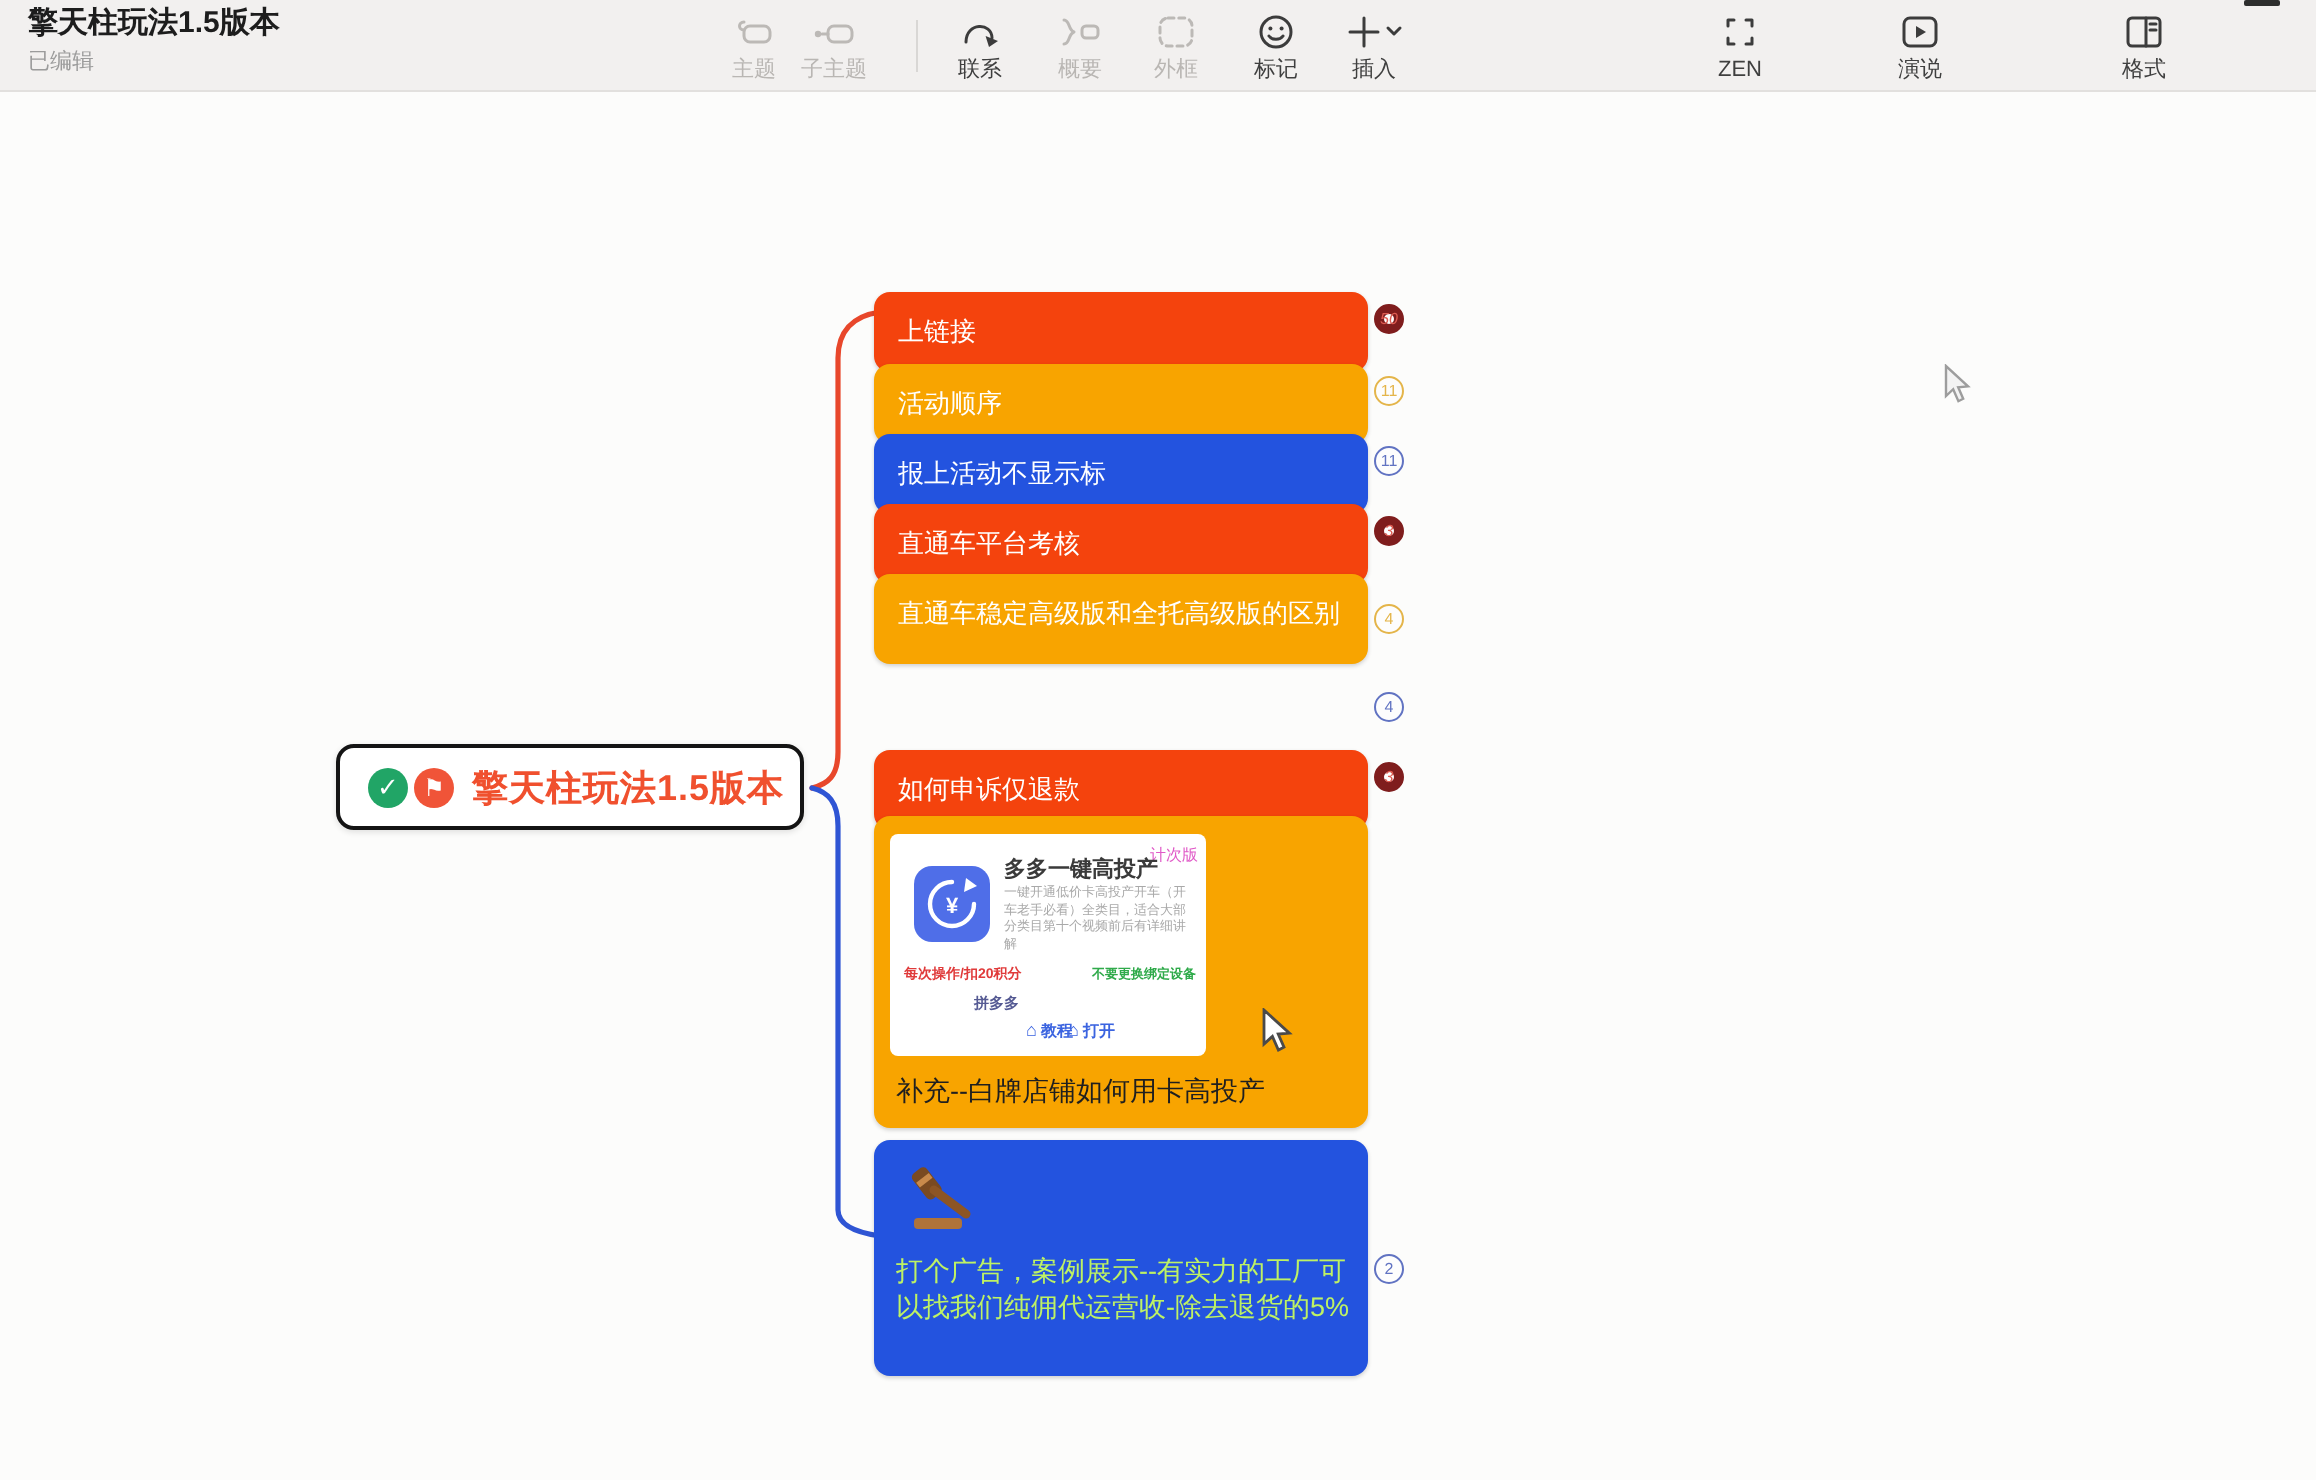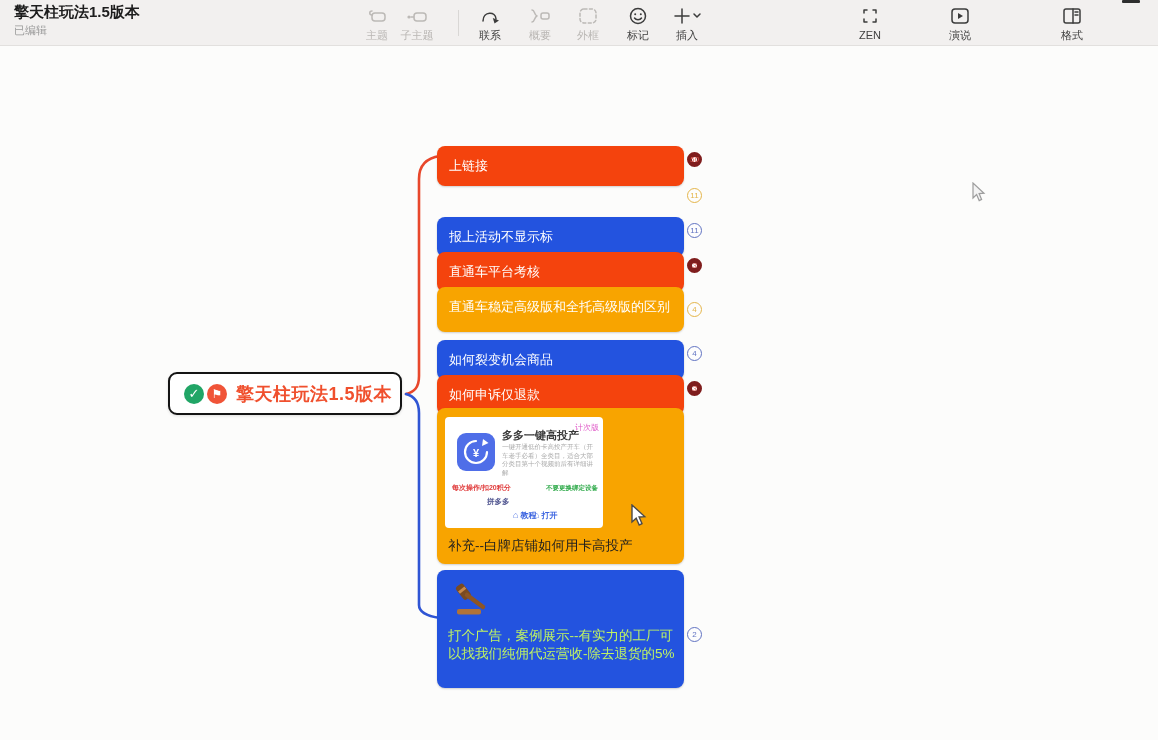--- a/index.html
+++ b/index.html
@@ -200,24 +200,24 @@
     <path d="M406,348 C414,350 419,355 419,367 L419,559 C419,566 426,570 440,572" fill="none" stroke="#2f55d4" stroke-width="2.6" stroke-linecap="round"></path>
   </svg>
 
   <div class="root-node">
     <span class="mini-circle mini-check">✓</span>
     <span class="mini-circle mini-flag">⚑</span>
     <span class="root-label">擎天柱玩法1.5版本</span>
   </div>
 
   <div class="branch c-red" style="top:100px;"><span>上链接</span></div>
+  <div class="branch c-amber" style="top:136px;"><span>活动顺序</span></div>
   <div class="branch c-blue" style="top:171px;"><span>报上活动不显示标</span></div>
   <div class="branch c-red" style="top:206px;"><span>直通车平台考核</span></div>
   <div class="branch c-amber" style="top:241px; height:45px;"><span>直通车稳定高级版和全托高级版的区别</span></div>
-  <div class="branch c-blue" style="top:294px;"><span>如何裂变机会商品</span></div>
   <div class="branch c-red" style="top:329px;"><span>如何申诉仅退款</span></div>
 
   <div class="branch c-amber media-node" style="top:362px;">
     <div class="shot-card">
       <div class="shot-icon">
         <svg width="30" height="30" viewBox="0 0 30 30">
           <path d="M15 4 A11 11 0 1 0 26 15" fill="none" stroke="#fff" stroke-width="2.2" stroke-linecap="round"></path>
           <path d="M22 2 L27.5 6 L21 9 Z" fill="#fff"></path>
           <text x="15" y="19.5" font-size="11" font-weight="bold" fill="#fff" text-anchor="middle">¥</text>
         </svg>

